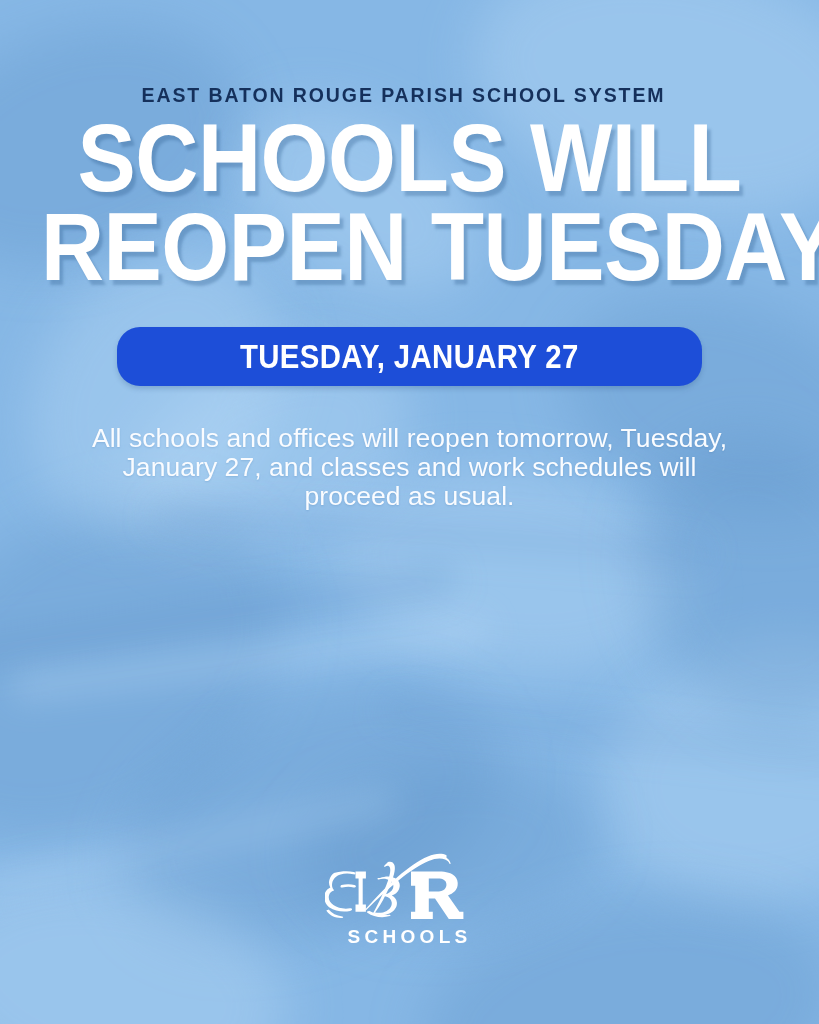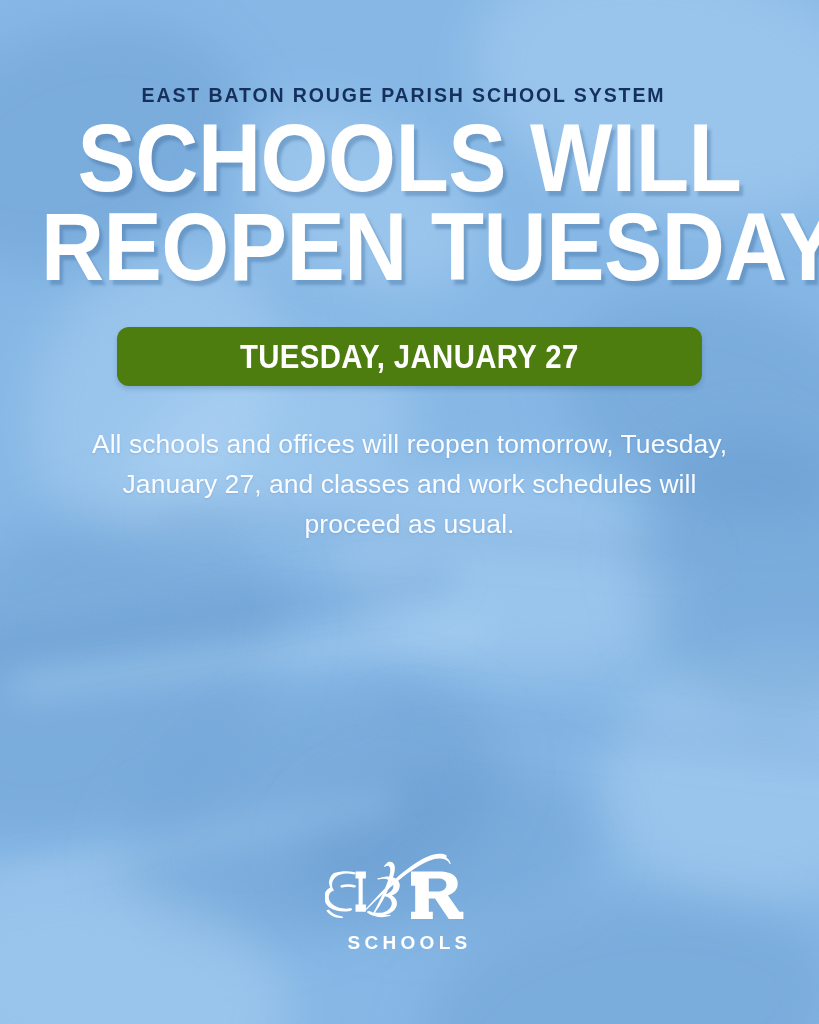--- a/index.html
+++ b/index.html
@@ -107,22 +107,22 @@
   }
   .headline .hl-line { display:block; }
 
   
   .date-banner {
     position: absolute;
     left: 117px;
     top: 327px;
     width: 585px;
     height: 59px;
-    background: #4d7c0f;
-    border-radius: 12px;
+    background: #1d4ed8;
+    border-radius: 23px;
     box-shadow: 0 3px 5px rgba(35,75,125,0.22);
     display: flex;
     align-items: center;
     justify-content: center;
   }
   .date-banner .date-text {
     color: #ffffff;
     font-weight: bold;
     font-size: 33px;
     letter-spacing: 0.4px;
@@ -133,40 +133,40 @@
 
   
   .body-copy {
     position: absolute;
     left: 0; right: 0;
     top: 424px;
   }
   .para {
     color: #fafcff;
     font-size: 26.5px;
-    line-height: 40px;
+    line-height: 29px;
     letter-spacing: 0.05px;
     width: 660px;
     margin: 0 auto;
     text-shadow: 0 1px 2px rgba(60,110,165,0.22);
   }
   .para.p2 { margin-top: 36px; }
 
   
   .logo {
     position: absolute;
     left: 0; right: 0;
     top: 852px;
     display: flex;
     flex-direction: column;
     align-items: center;
   }
   .logo-mark { width: 170px; height: 72px; display:block; }
   .logo-word {
-    margin-top: 8px;
+    margin-top: 2px;
     color: #ffffff;
     font-weight: bold;
     font-size: 19px;
     letter-spacing: 4.3px;
     text-transform: uppercase;
   }
 </style>
 </head>
 <body>
 

